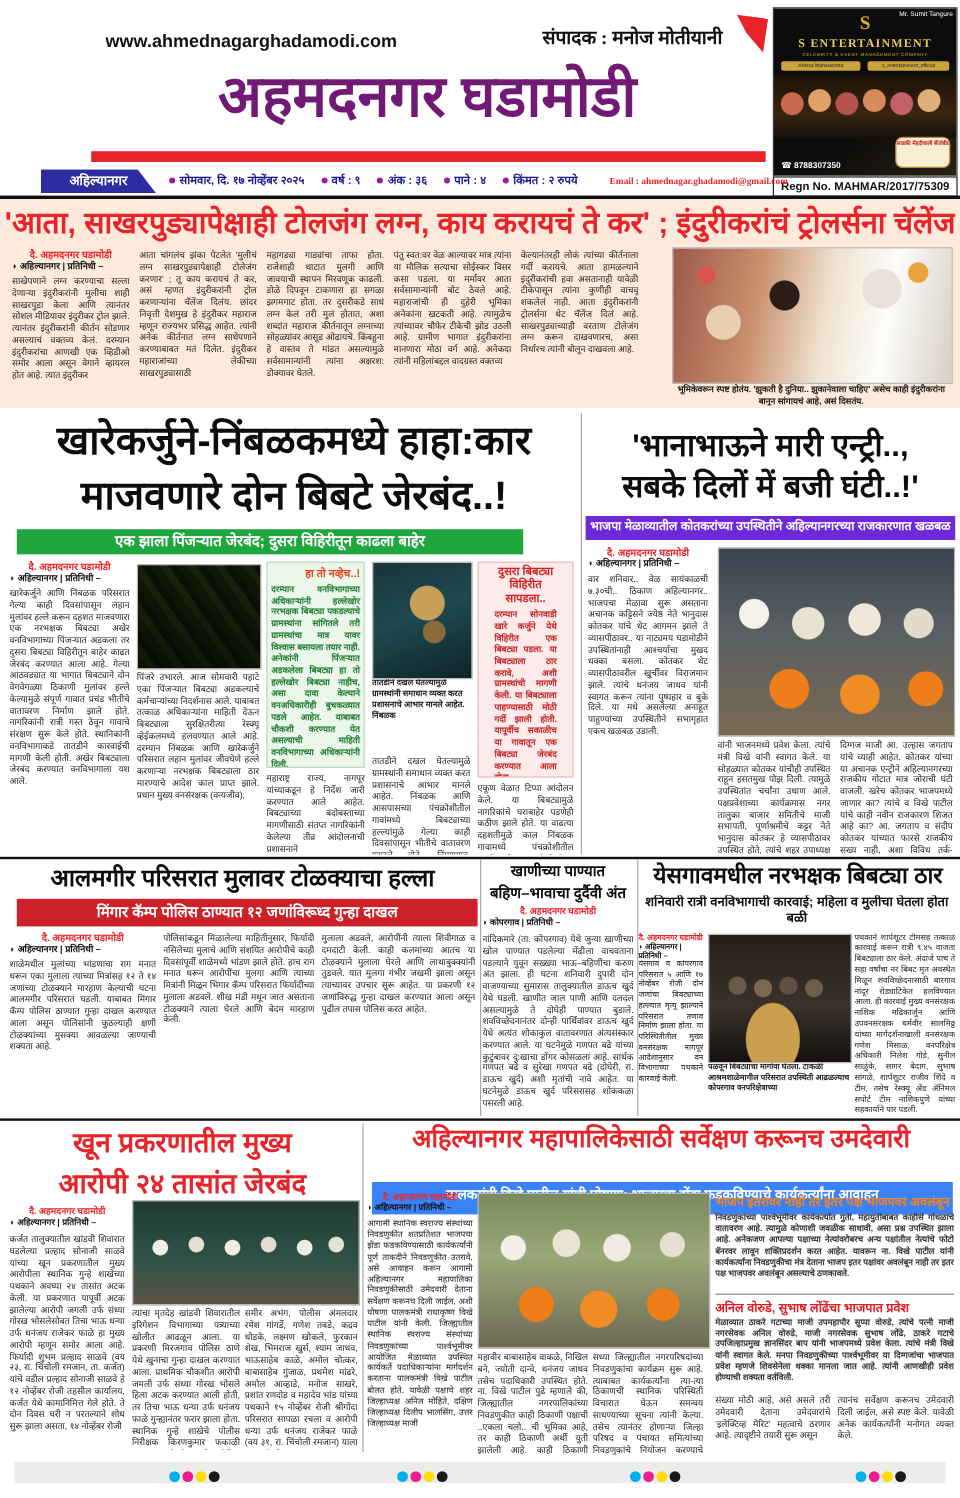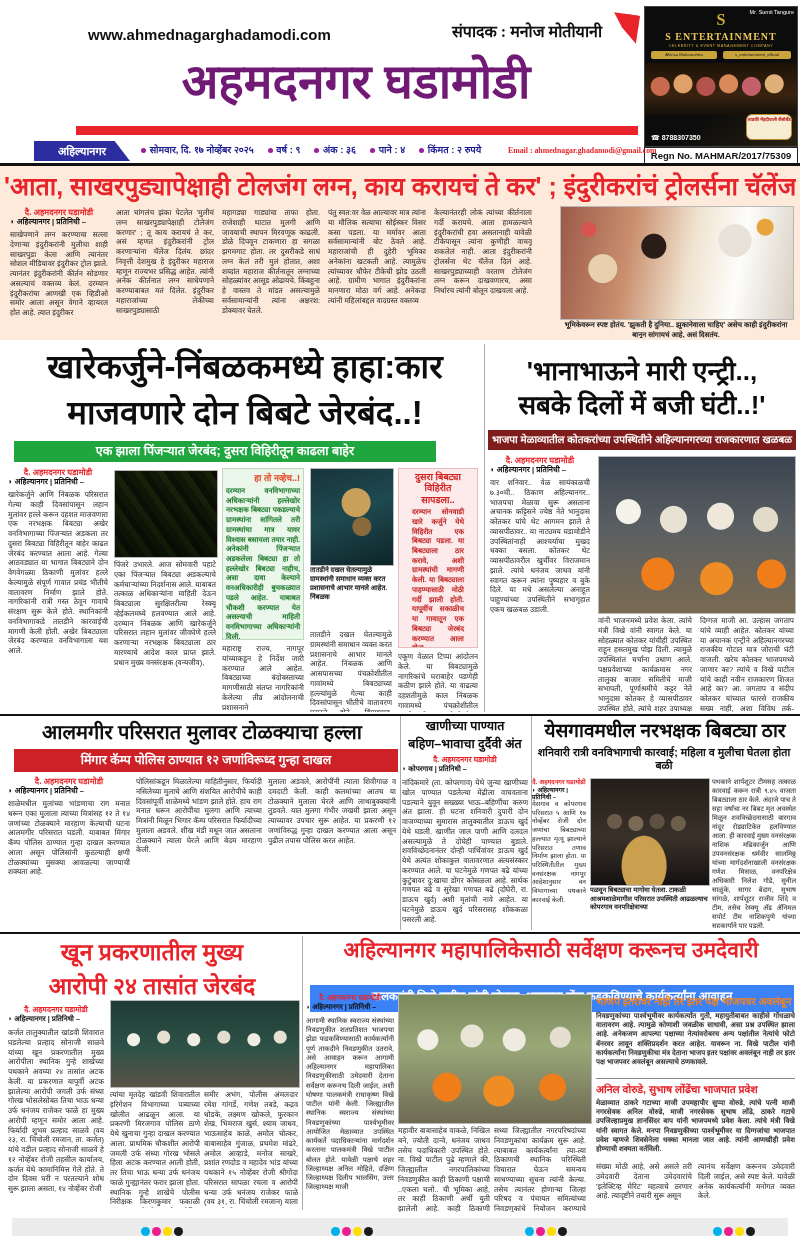--- a/index.html
+++ b/index.html
@@ -117,21 +117,21 @@
   <div class="abs" style="left:398px;top:468px;width:80px;height:180px;background:#fdeaea;border:1px solid #e8bcbc;overflow:hidden;padding:2px 13px;box-sizing:border-box;">
     <div style="font-size:9.5px;font-weight:bold;color:#d42222;text-align:center;line-height:1.2;margin-bottom:2px;">दुसरा बिबट्या विहिरीत सापडला..</div>
     <div class="boxtext" style="color:#c22525;font-weight:bold;">दरम्यान सोनवाडी खारे कर्जुने येथे विहिरीत एक बिबट्या पडला. या बिबट्याला ठार करावे, अशी ग्रामस्थांची मागणी केली. या बिबट्याला पाहण्यासाठी मोठी गर्दी झाली होती. यापूर्वीच सकाळीच या गावातून एक बिबट्या जेरबंद करण्यात आला होता.</div>
   </div>
   <div class="col" style="left:398px;top:652px;width:80px;height:60px;">एकूण वेळात टिप्पा आंदोलन केले. या बिबट्यामुळे नागरिकांचे घराबाहेर पडणेही कठीण झाले होते. या वाढत्या दहशतीमुळे काल निंबळक गावामध्ये पंचक्रोशीतील नागरिकांनी रास्ता रोको केला होता.</div>
 
   <div class="vrule" style="left:484px;top:344px;height:368px;"></div>
 
   <div class="hl-black" style="left:488px;top:330px;width:308px;height:38px;line-height:38px;font-size:26px;margin-top:22px;">'भानाभाऊने मारी एन्ट्री..,</div>
   <div class="hl-black" style="left:488px;top:386px;width:308px;height:38px;line-height:38px;font-size:26px;">सबके दिलों में बजी घंटी..!'</div>
-  <div class="bar" style="left:488px;top:430px;width:308px;height:20px;line-height:20px;background:#7f1d1d;font-size:10.2px;">भाजपा मेळाव्यातील कोतकरांच्या उपस्थितीने अहिल्यानगरच्या राजकारणात खळबळ</div>
+  <div class="bar" style="left:488px;top:430px;width:308px;height:20px;line-height:20px;background:#6d28d9;font-size:10.2px;">भाजपा मेळाव्यातील कोतकरांच्या उपस्थितीने अहिल्यानगरच्या राजकारणात खळबळ</div>
 
   <div class="abs" style="left:490px;top:456px;width:100px;">
     <div class="byline">दै. अहमदनगर घडामोडी</div>
     <div class="rep">◗ अहिल्यानगर | प्रतिनिधी –</div>
   </div>
   <div class="col" style="left:490px;top:478px;width:100px;height:234px;">वार शनिवार.. वेळ सायंकाळची ७.३०ची.. ठिकाण अहिल्यानगर.. भाजपचा मेळावा सुरू असताना अचानक कट्टिसने ज्येष्ठ नेते भानुदास कोतकर यांचे थेट आगमन झाले ते व्यासपीठावर.. या नाट्यमय घडामोडीने उपस्थितांनाही आश्चर्याचा मुखद धक्का बसला. कोतकर थेट व्यासपीठावरील खुर्चीवर विराजमान झाले. त्यांचे धनंजय जाधव यांनी स्वागत करून त्यांना पुष्पहार व बुके दिले. या मधे असलेल्या अनाहूत पाहुण्यांच्या उपस्थितीने सभागृहात एकच खळबळ उडाली.</div>
 
   <div class="photo" style="left:598px;top:456px;width:196px;height:156px;background:
        radial-gradient(circle at 15% 35%, #f5f2ea 0 12px, transparent 13px),
        radial-gradient(circle at 38% 40%, #e8e2d4 0 13px, transparent 14px),

